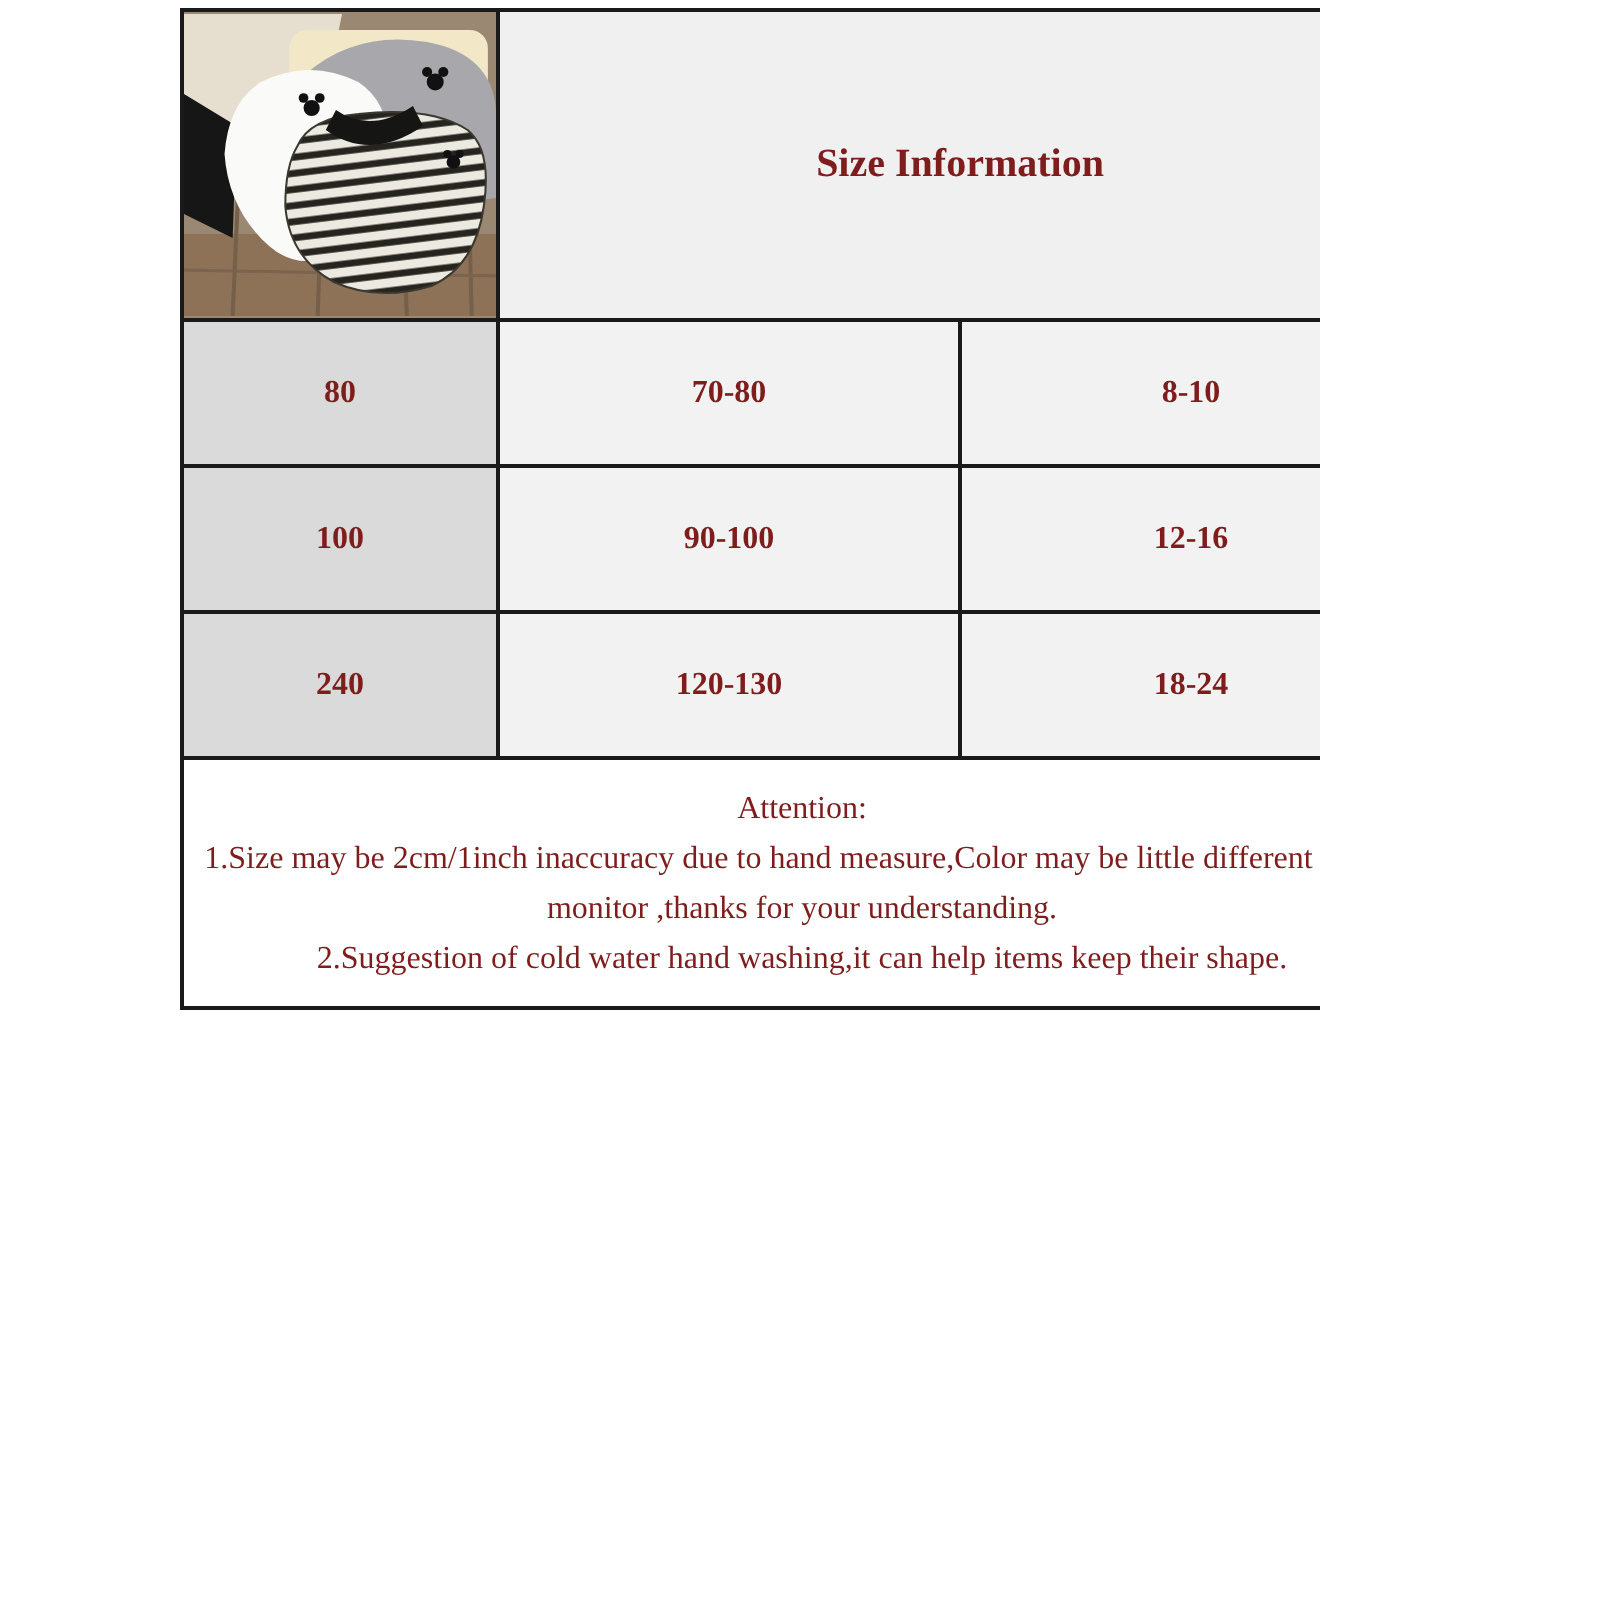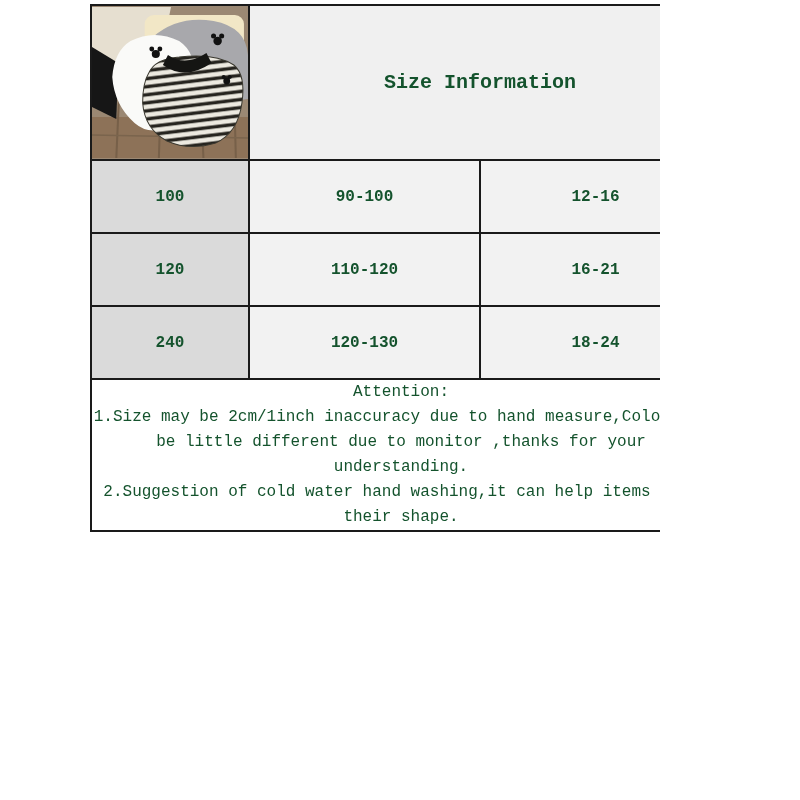--- a/index.html
+++ b/index.html
@@ -1,22 +1,22 @@
 <!DOCTYPE html>
 <html><head>
 <meta charset="utf-8">
 <style>
   html, body { margin: 0; padding: 0; background: #ffffff; }
   .page {
     position: relative;
     width: 660px;
     height: 800px;
     background: #ffffff;
-    font-family: Liberation Mono, monospace;
-    color: #14532d;
+    font-family: Liberation Serif, serif;
+    color: #7f1d1d;
     overflow: hidden;
   }
   table.sheet {
     position: absolute;
     left: 90px;
     top: 4px;
     width: 620px;
     border-collapse: collapse;
     table-layout: fixed;
   }
@@ -128,34 +128,34 @@
               <circle cx="133" cy="74" r="3.4"></circle>
                 <circle cx="130" cy="70" r="2"></circle>
                 <circle cx="136" cy="70" r="2"></circle>
             </g>
           </svg>
         </td>
         <td class="title-cell" colspan="2">Size Information</td>
       </tr>
     </tbody>
     <tbody id="table-body">
+  <tr class="data-row">
+    <td class="size-col">80</td>
+    <td>70-80</td>
+    <td>8-10</td>
+  </tr>
 
 
   <tr class="data-row">
     <td class="size-col">100</td>
     <td>90-100</td>
     <td>12-16</td>
   </tr>
 
 
-  <tr class="data-row">
-    <td class="size-col">120</td>
-    <td>110-120</td>
-    <td>16-21</td>
-  </tr>
 
   <tr class="data-row">
     <td class="size-col">240</td>
     <td>120-130</td>
     <td>18-24</td>
   </tr>
 </tbody>
     <tbody>
       <tr class="attention-row">
         <td class="attention-cell" colspan="3">

